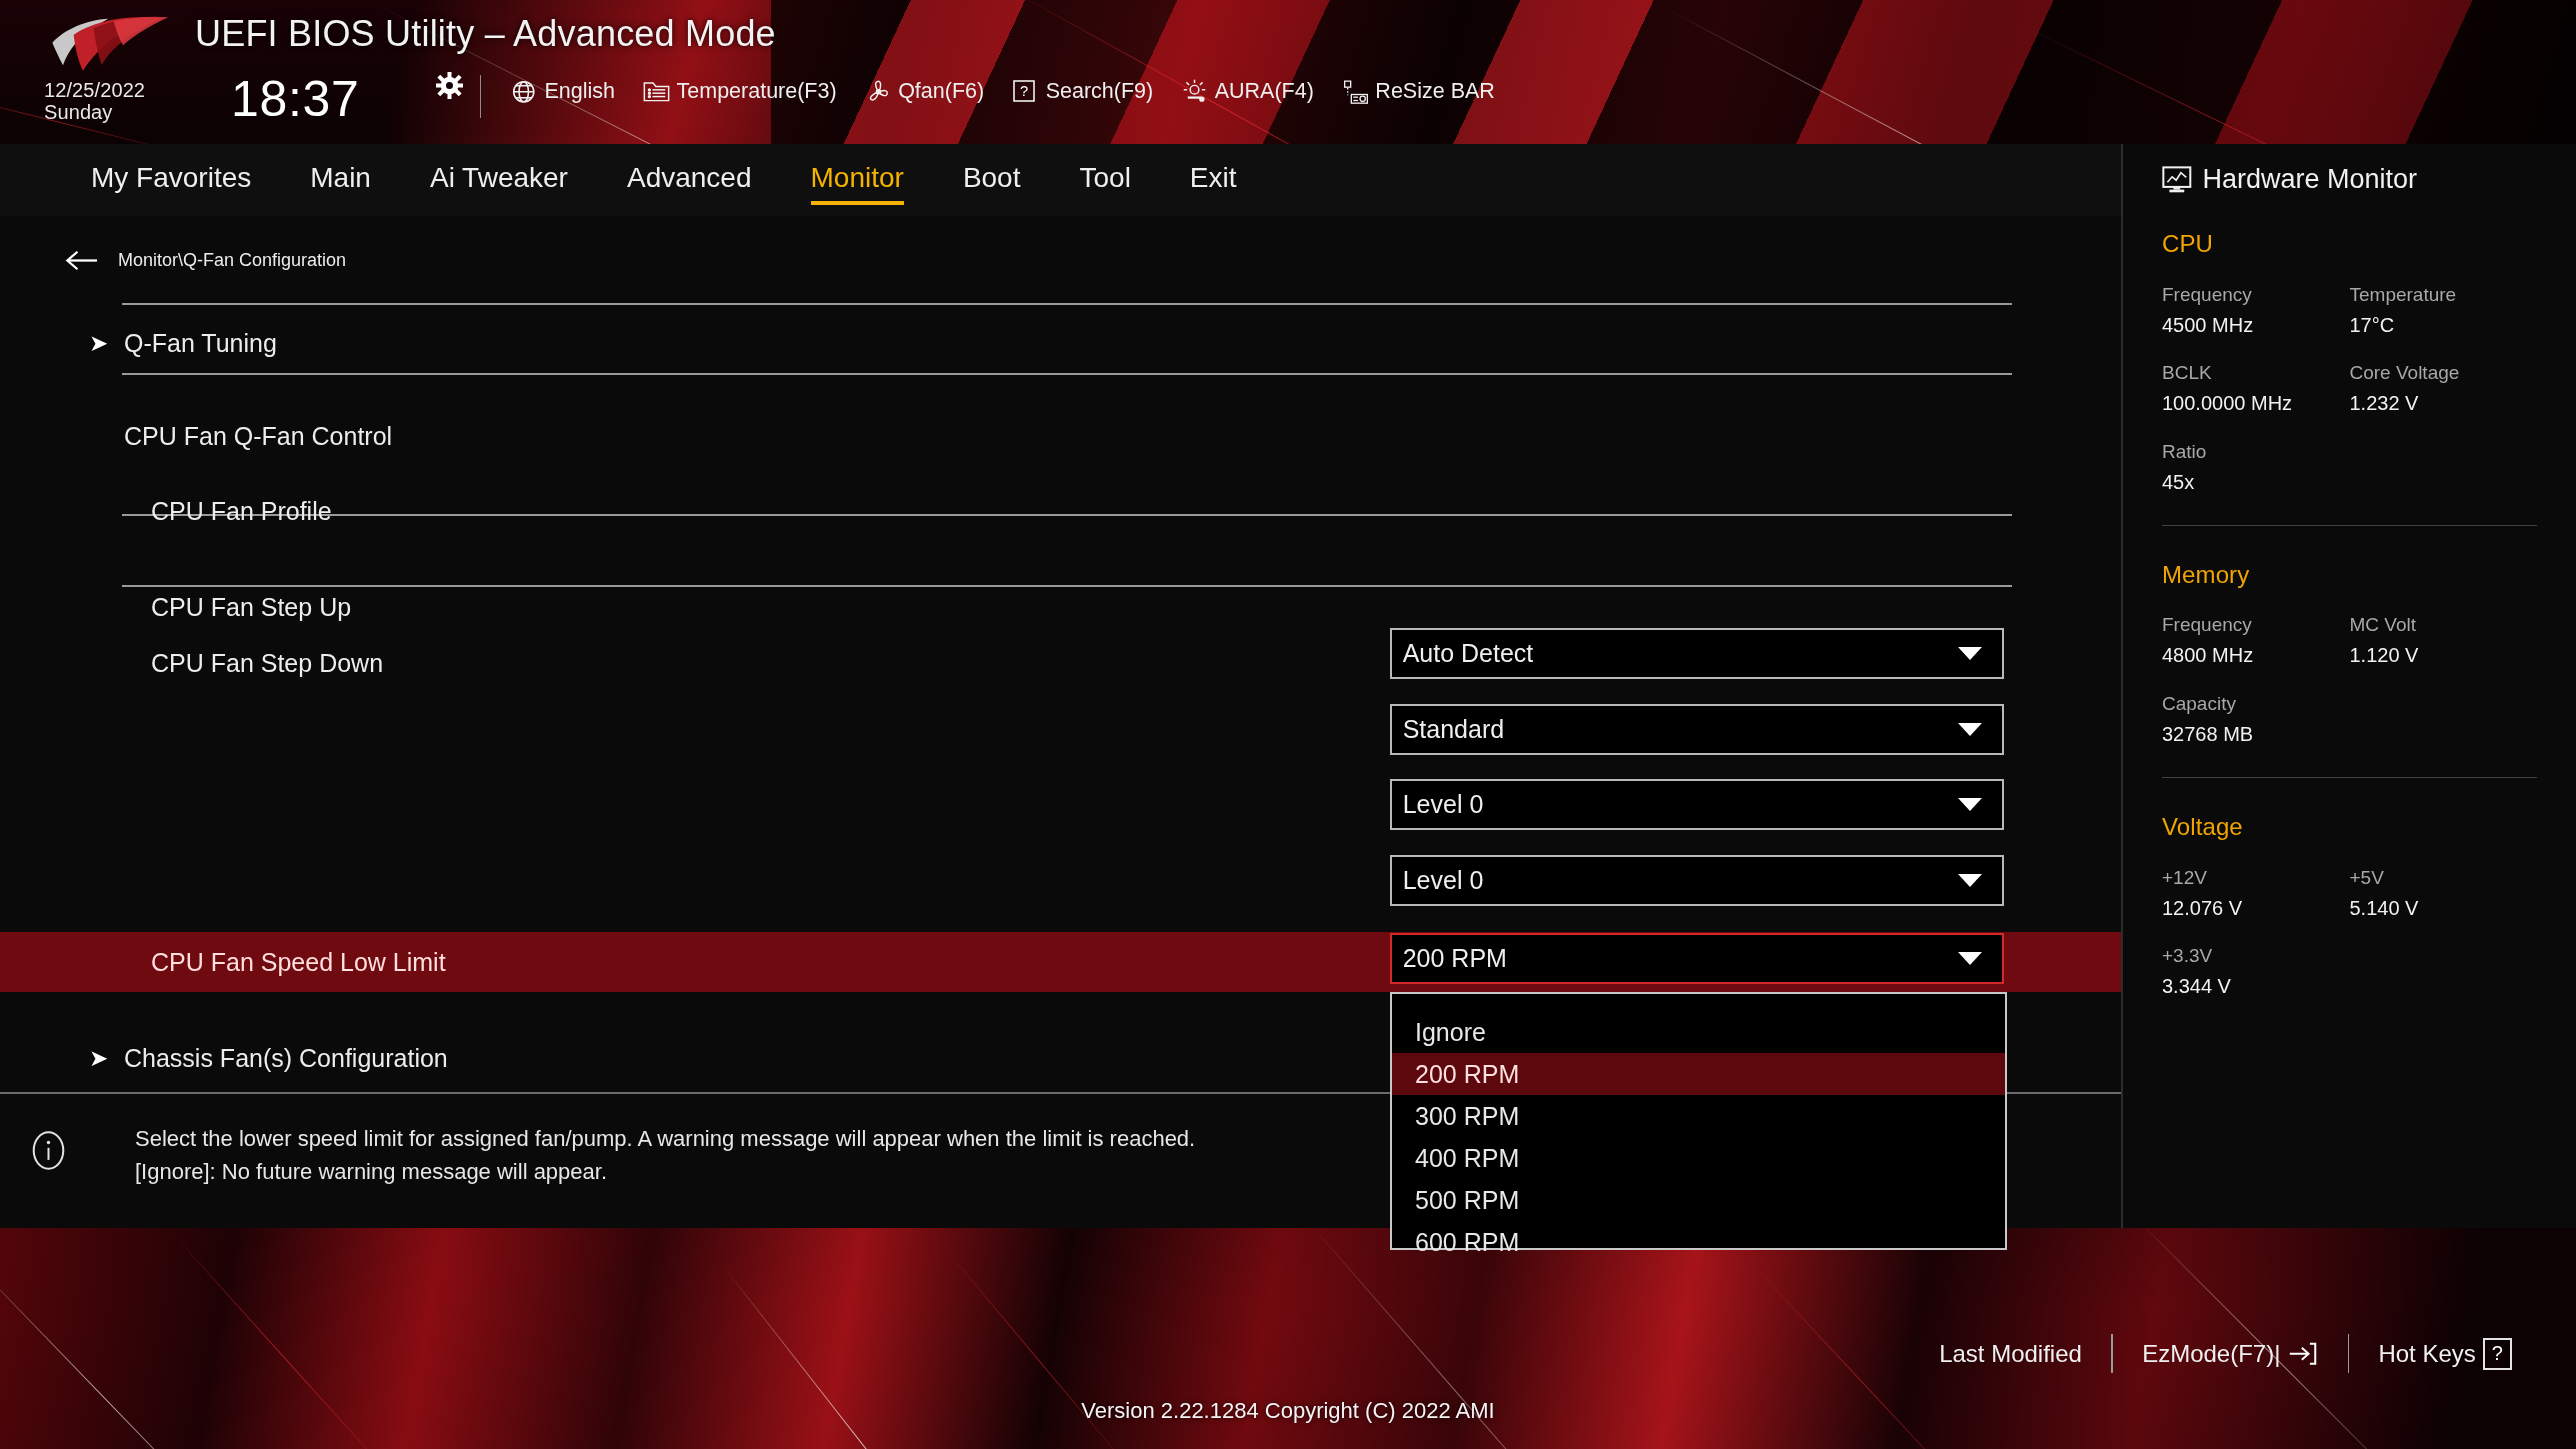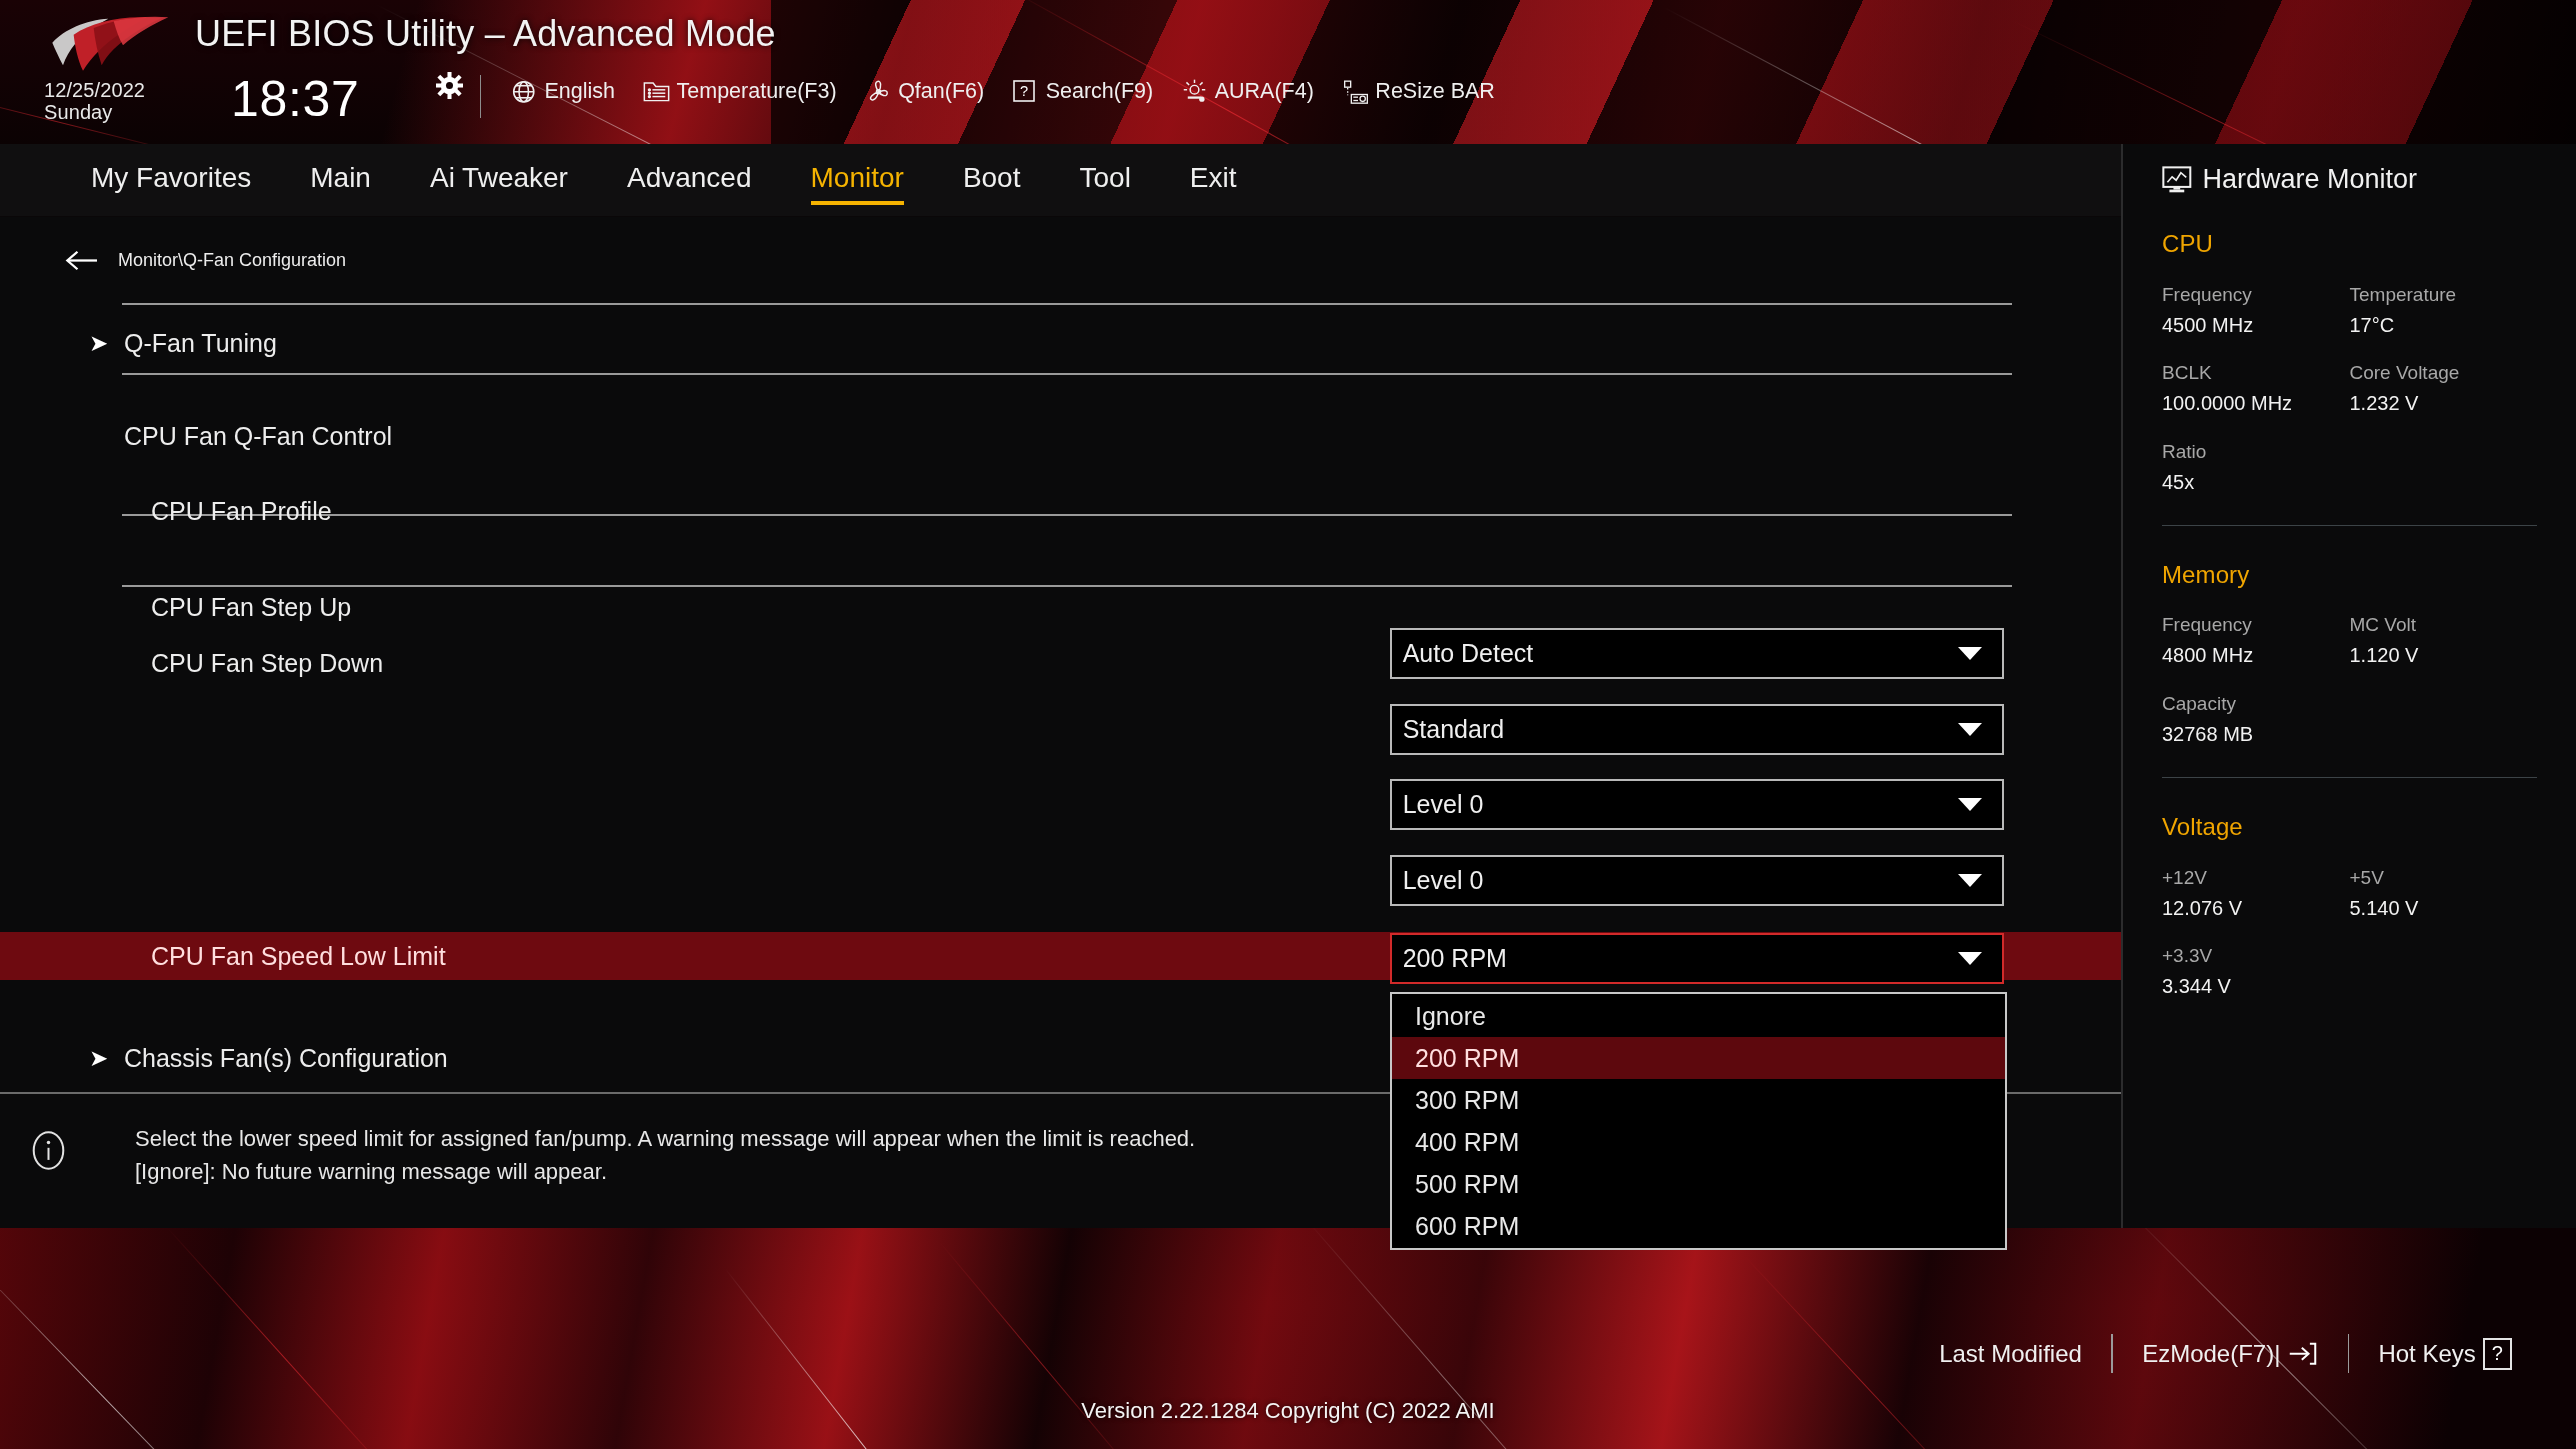--- a/index.html
+++ b/index.html
@@ -343,21 +343,21 @@
     </div>
 
     <div class="row" style="top:422px;">
       <span class="label" style="margin-left:151px;">CPU Fan Step Down</span>
     </div>
     <div class="combo" style="left:1390px; top:638px;">
       <span class="val">Level 0</span>
       <span class="caret"></span>
     </div>
 
-    <div class="row sel" style="top:715px; height:48px;">
+    <div class="row sel" style="top:715px; height:60px;">
       <span class="label" style="margin-left:151px;">CPU Fan Speed Low Limit</span>
     </div>
     <div class="combo focused" style="left:1390px; top:716px;">
       <span class="val">200 RPM</span>
       <span class="caret"></span>
     </div>
 
     <div class="row" style="top:817px;">
       <span class="arrow-glyph" style="left:89px;">➤</span>
       <span class="label" style="margin-left:124px;">Chassis Fan(s) Configuration</span>
@@ -365,21 +365,21 @@
 
     <div class="row" style="top:907px;">
       <span class="label" style="margin-left:124px;">AIO Pump Q-Fan Control</span>
     </div>
 
     <div class="row" style="top:983px;">
       <span class="label" style="margin-left:151px;">AIO Pump Profile</span>
     </div>
 
     <div class="dropdown" style="left:1390px; top:775px; height:258px;">
-      <div class="dd-item" style="margin-top:1px;">Ignore</div>
+      <div class="dd-item" style="margin-top:17px;">Ignore</div>
       <div class="dd-item hl">200 RPM</div>
       <div class="dd-item">300 RPM</div>
       <div class="dd-item">400 RPM</div>
       <div class="dd-item">500 RPM</div>
       <div class="dd-item">600 RPM</div>
     </div>
   </div>
 
   <div class="helpbar">
     <span class="help-ico">

